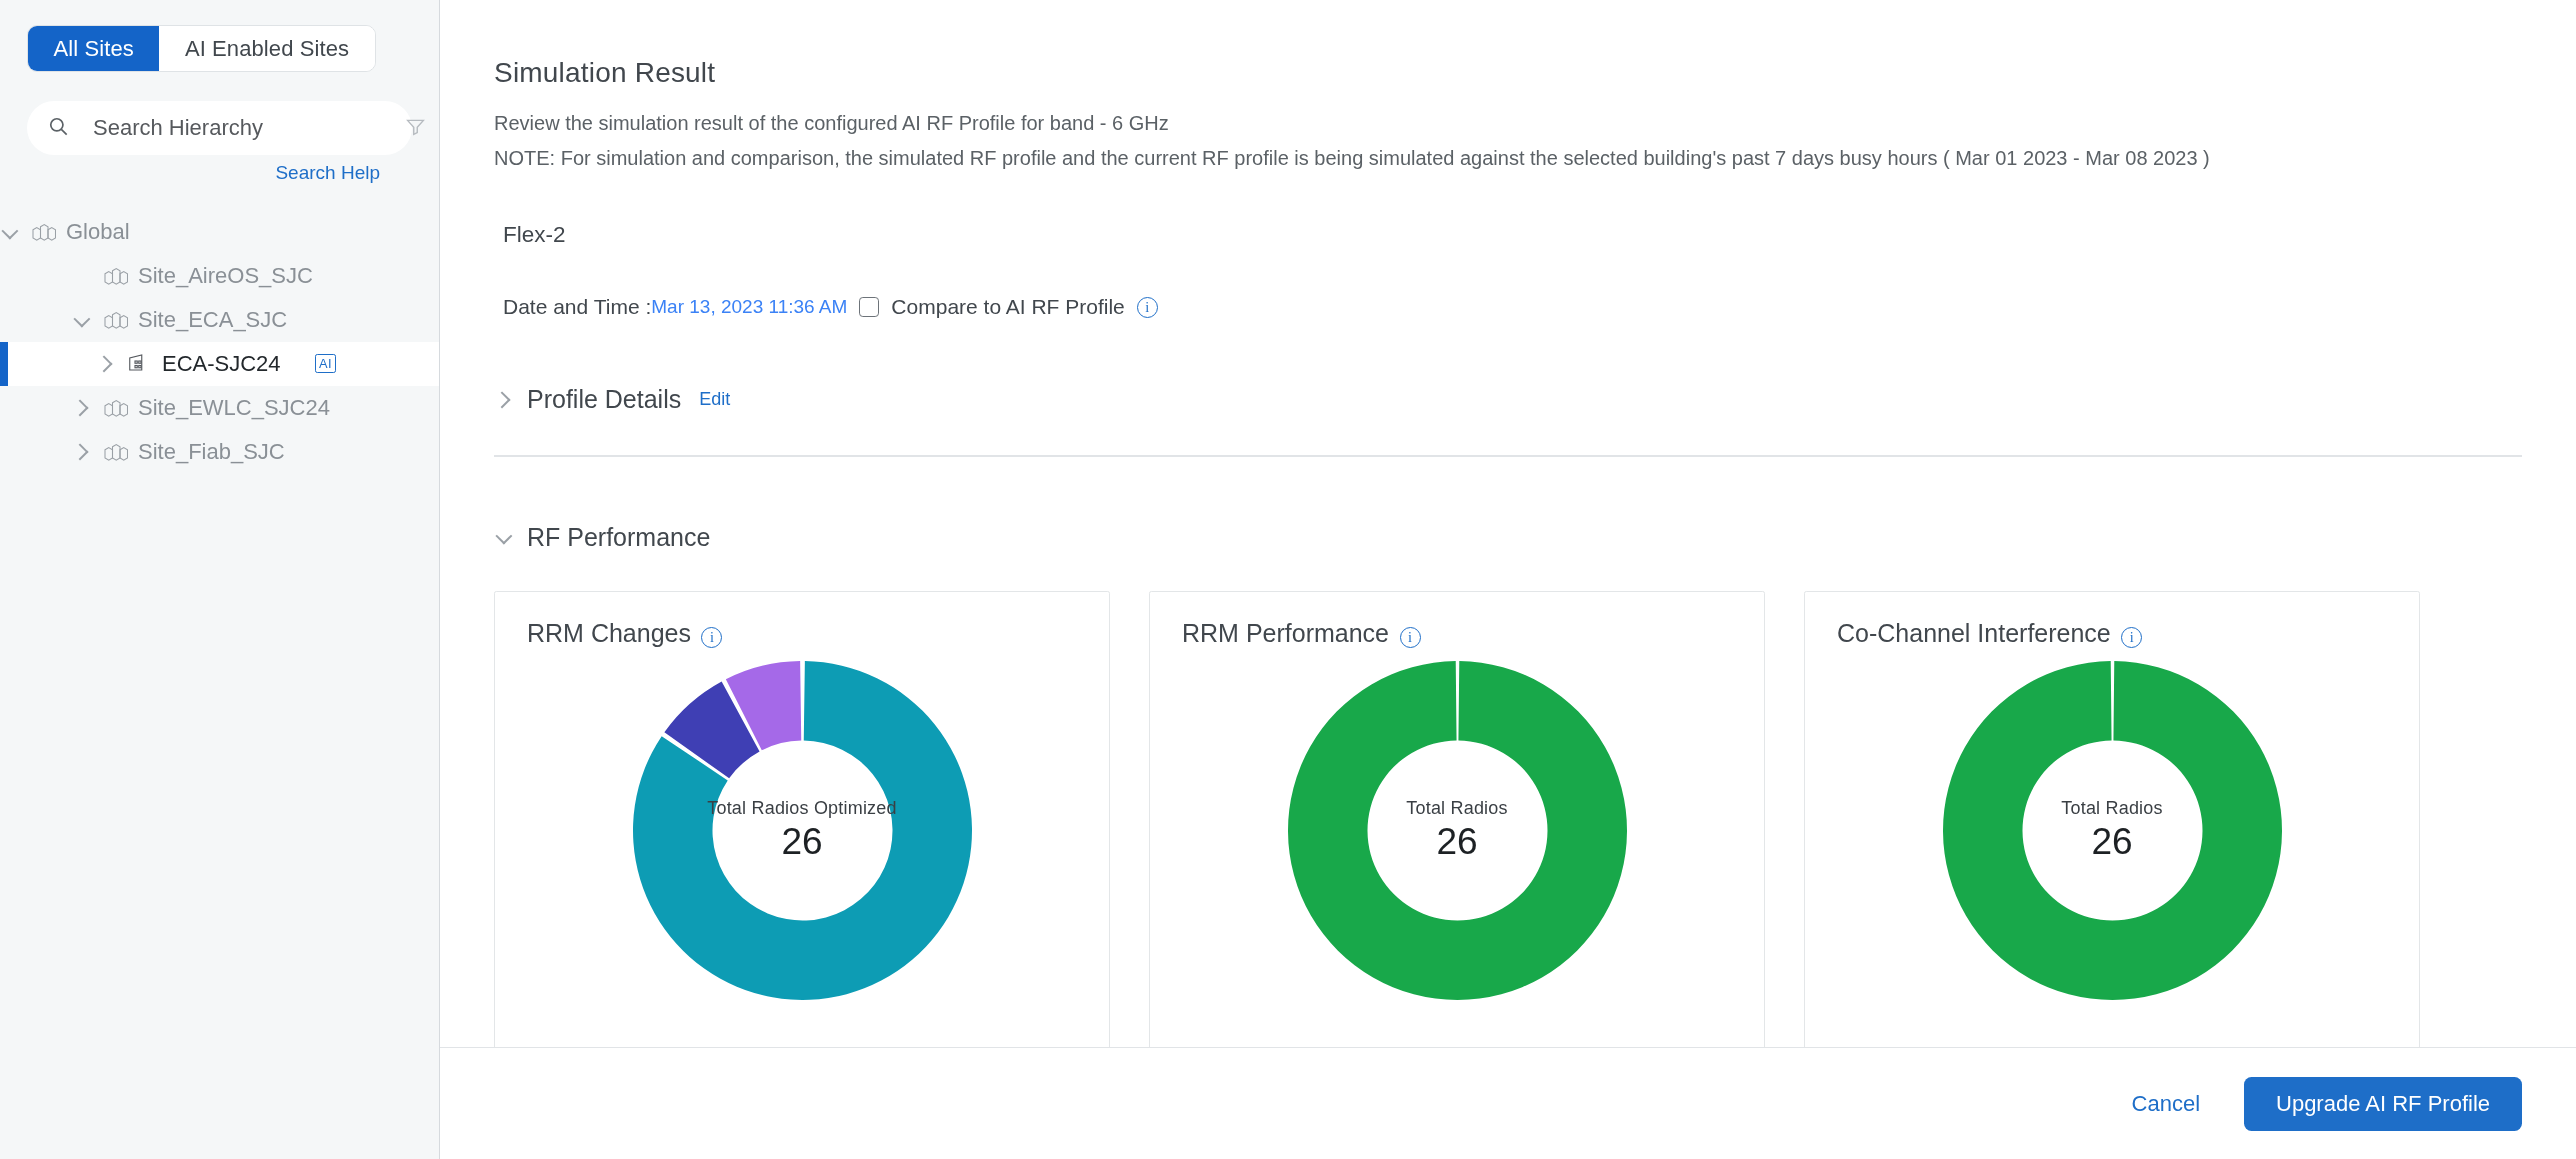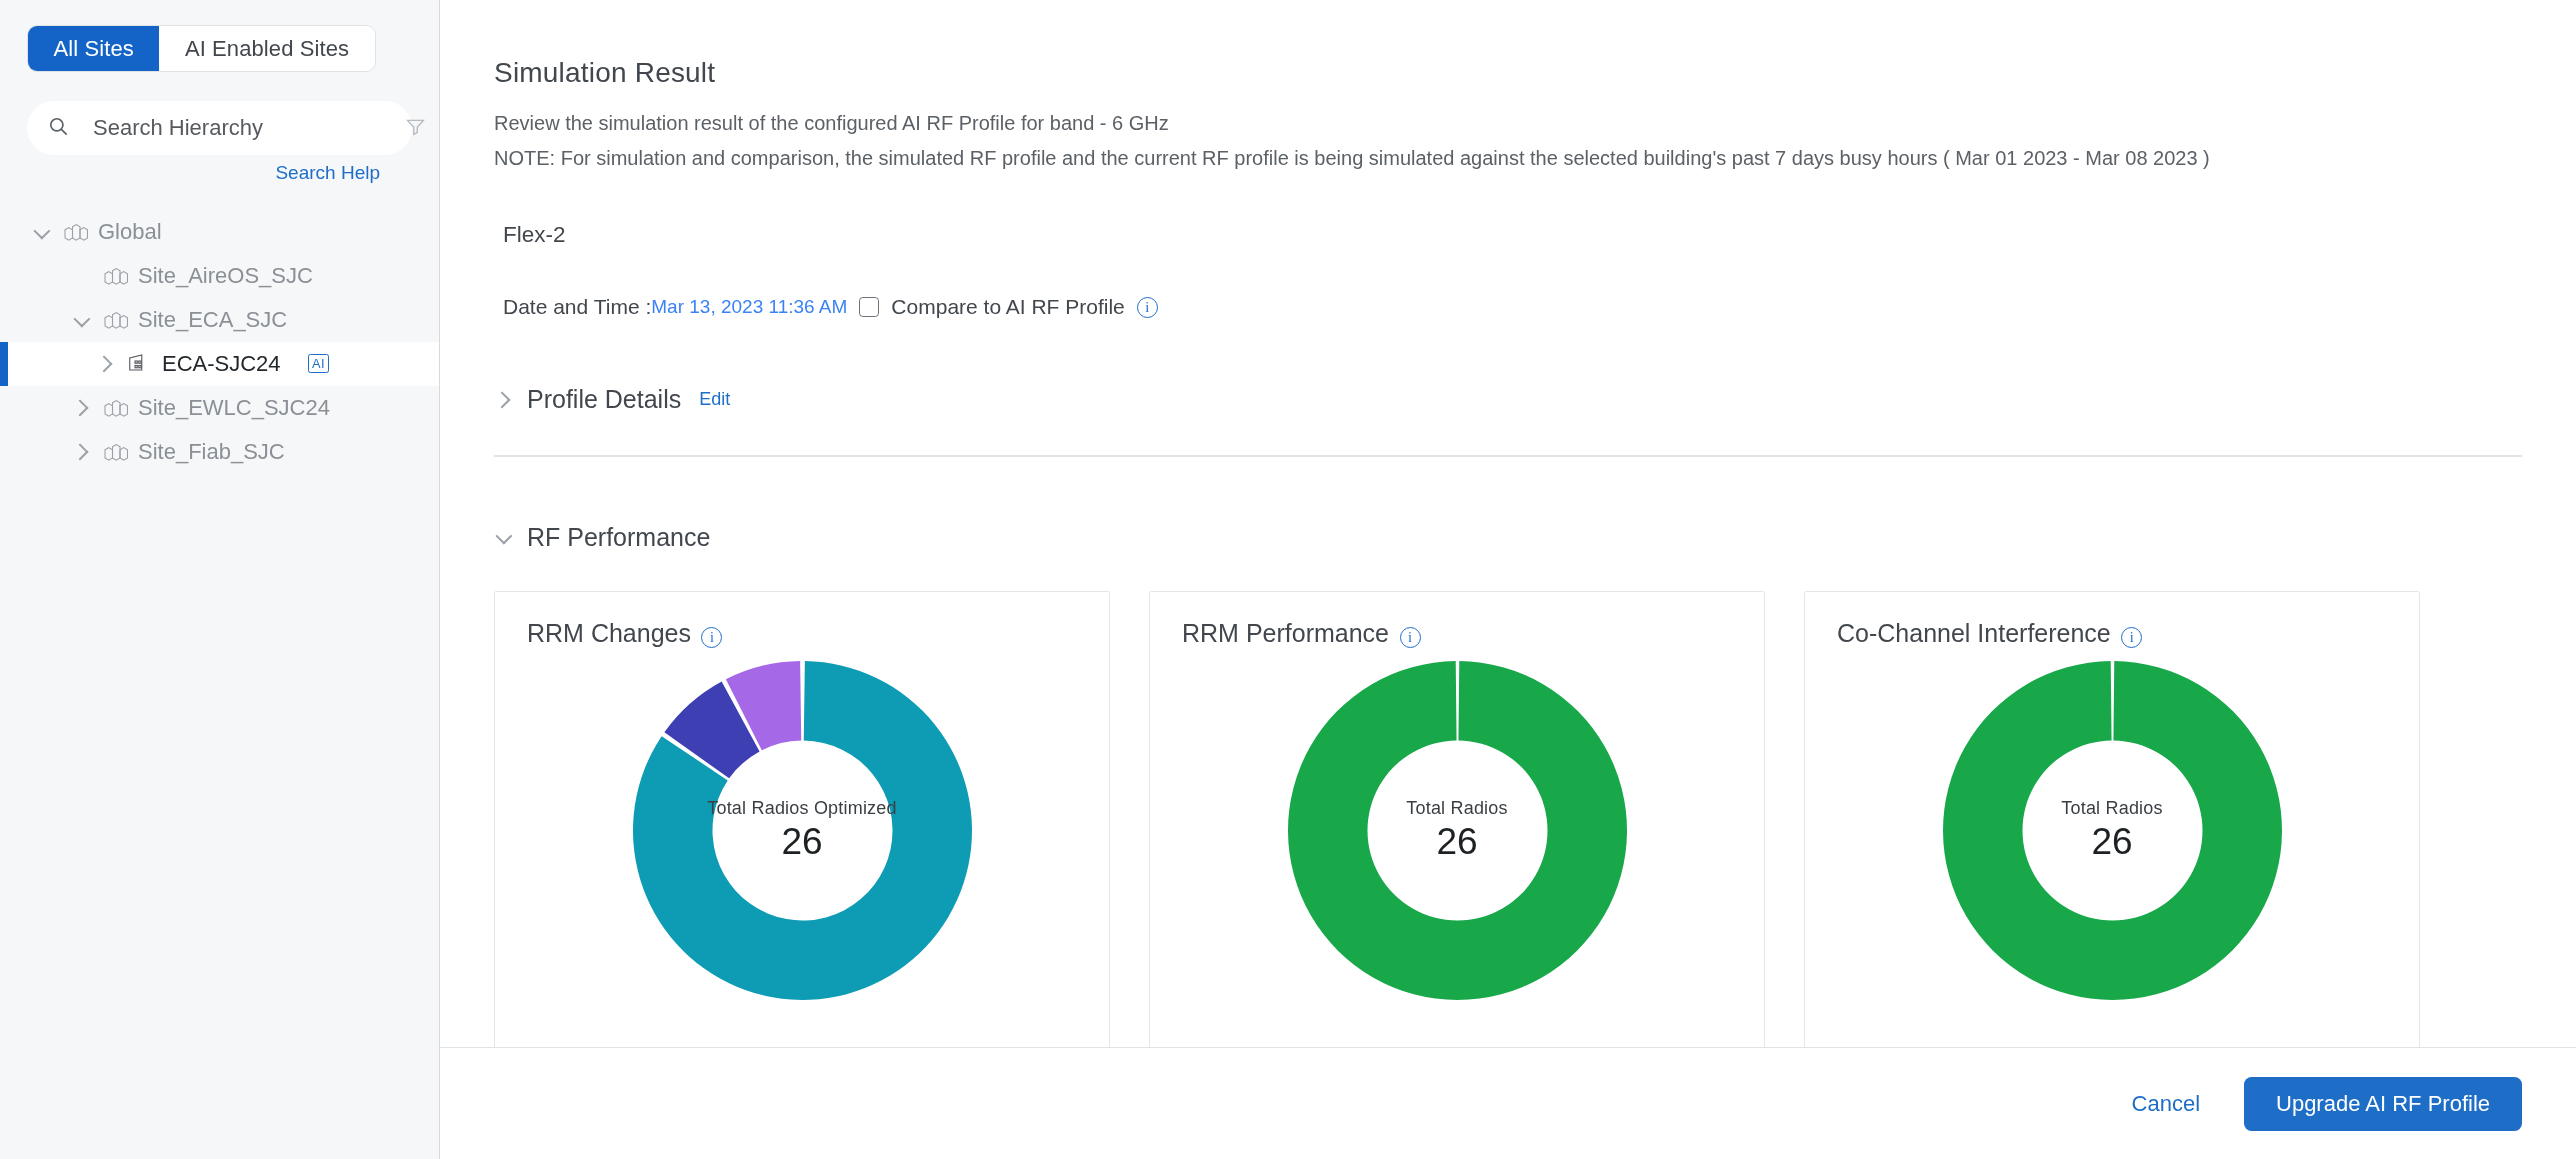--- a/index.html
+++ b/index.html
@@ -74,21 +74,21 @@
     white-space: nowrap;
   }
   .tree-row.selected {
     background: #ffffff;
     color: #23282c;
   }
   .tree-row.selected::before {
     content: ""; position: absolute; left: 0; top: 0;
     width: 7.5px; height: 100%; background: #1464c8;
   }
-  .depth0 { padding-left: 32px; }
+  .depth0 { }
   .depth1 { padding-left: 72px; }
   .depth2 { padding-left: 96px; }
   .chev {
     width: 19.5px; height: 19.5px;
     flex: 0 0 19.5px;
     display: inline-block;
     position: relative;
   }
   .chev.down::after, .chev.right::after {
     content: ""; position: absolute;
@@ -98,21 +98,21 @@
     left: 3.8px; top: 3px;
   }
   .chev.down::after { transform: rotate(45deg); }
   .chev.right::after { transform: rotate(-45deg); left: 1.5px; top: 4.5px; }
   .chev.blank::after { display: none; }
   .tree-ico { width: 25.5px; height: 22.5px; flex: 0 0 25.5px; }
   .ai-badge {
     display: inline-flex; align-items: center; justify-content: center;
     border: 1.5px solid #1e6ec8; border-radius: 2.3px;
     color: #1e6ec8; font-size: 12.8px;
-    padding: 8px 3px; height: 19.5px; margin-left: 17px;
+    padding: 8px 3px; height: 19.5px; margin-left: 24px;
     letter-spacing: 0.4px;
   }
 
   
   .main {
     flex: 1 1 auto; height: 1160px;
     display: flex; flex-direction: column;
     background: #ffffff;
     position: relative;
   }

